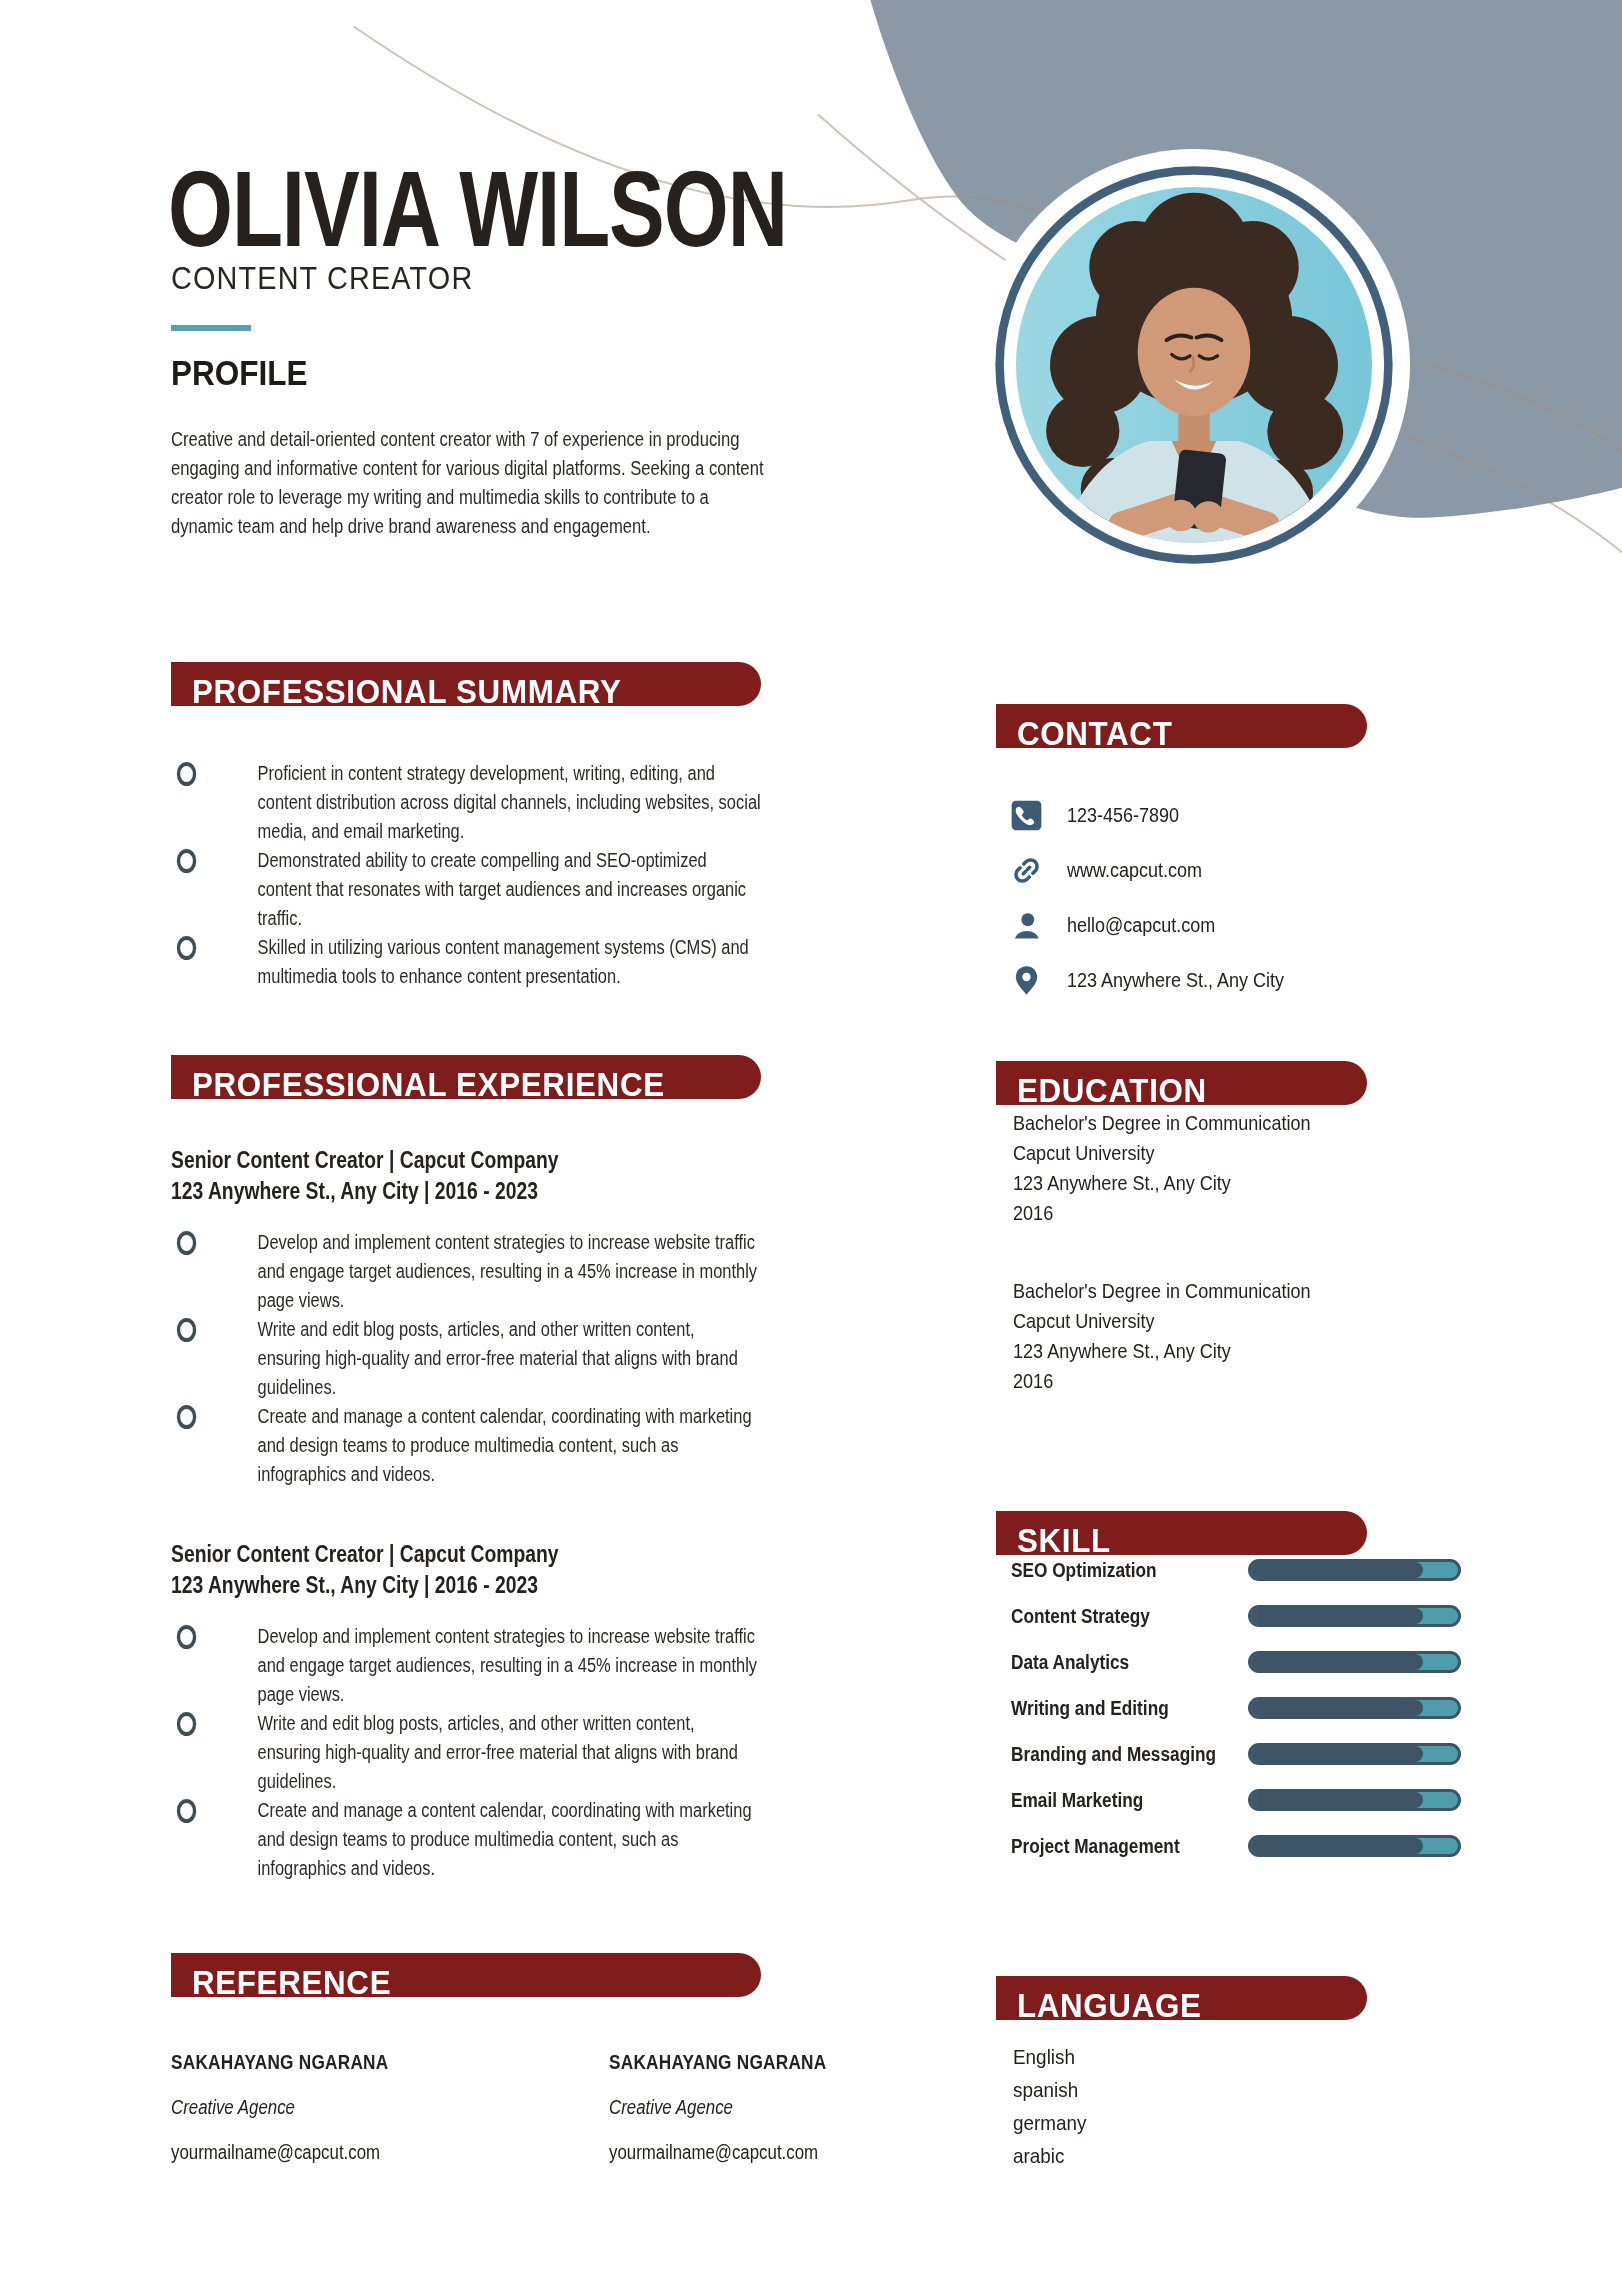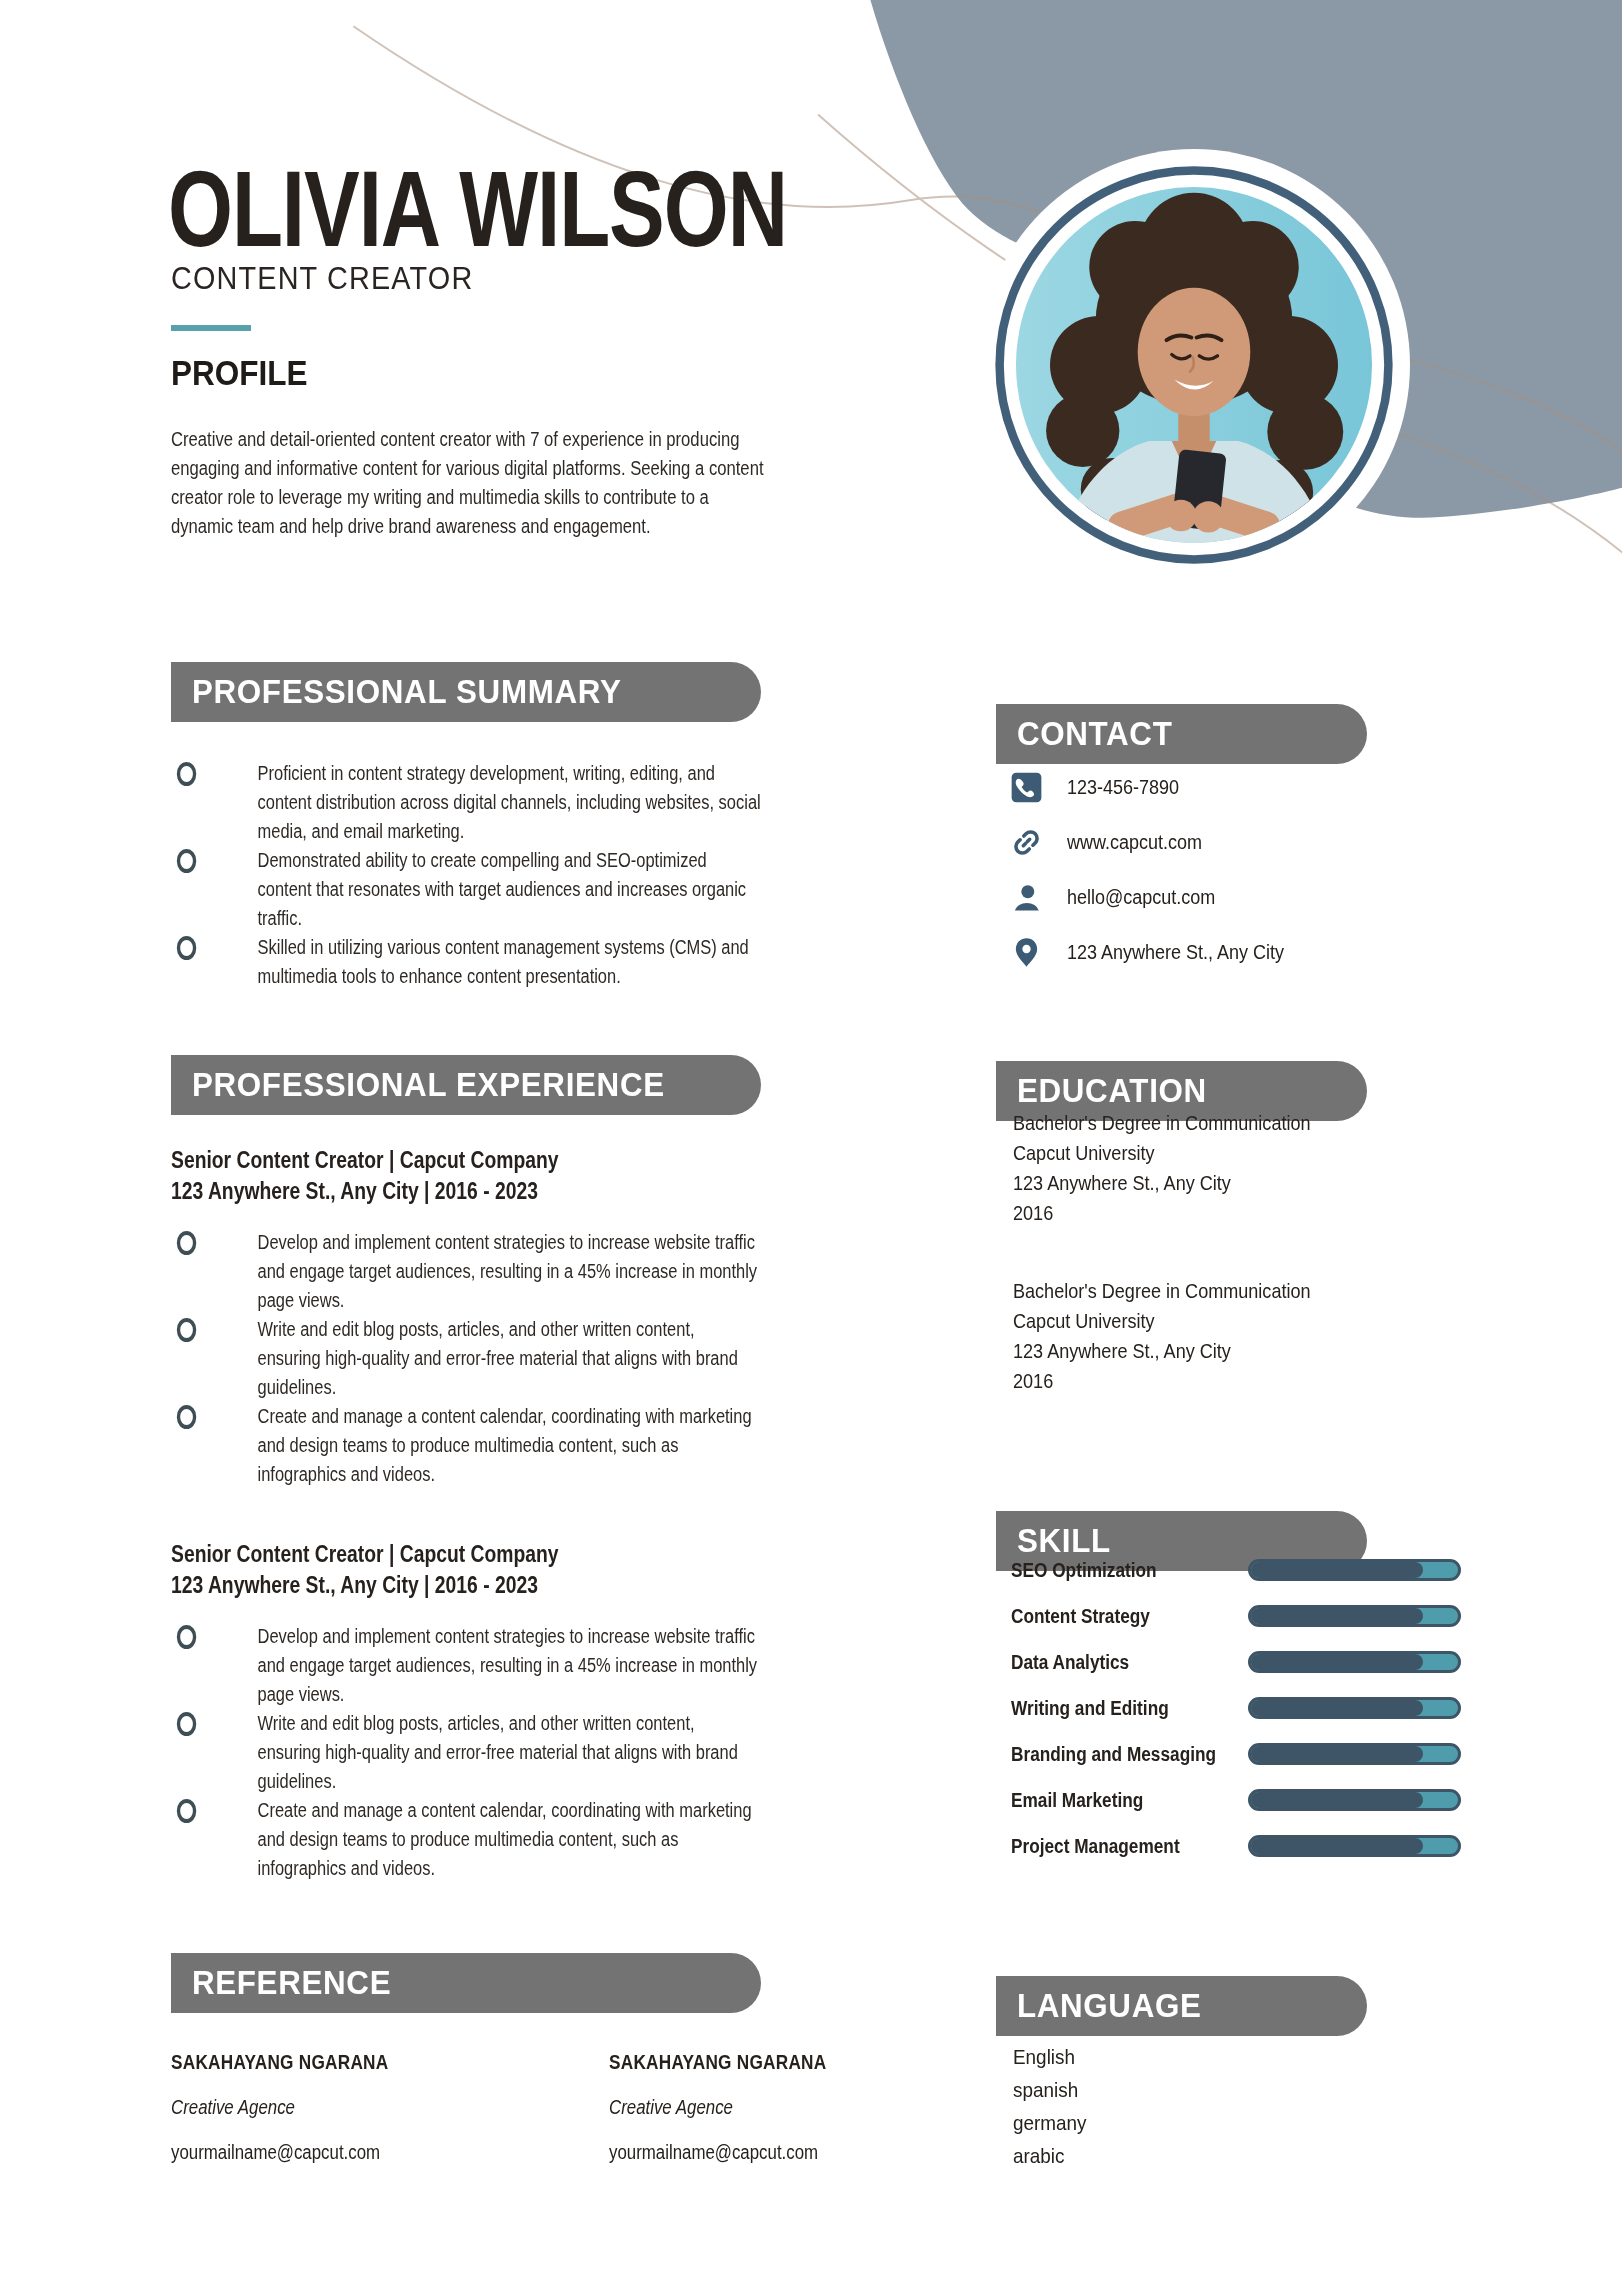--- a/index.html
+++ b/index.html
@@ -16,21 +16,21 @@
     color:#26211d;transform:scaleX(.78);transform-origin:0 0;white-space:nowrap;letter-spacing:-1.3px;}
   .subtitle{position:absolute;left:171px;top:260px;font-size:32px;color:#2a2522;
     transform:scaleX(.9);transform-origin:0 0;letter-spacing:1.3px;white-space:nowrap;}
   .rule{position:absolute;left:171px;top:325px;width:80px;height:5.9px;background:#58a0ac;}
   .profileh{position:absolute;left:171px;top:353px;font-size:35px;font-weight:700;color:#1f1b18;
     transform:scaleX(.9);transform-origin:0 0;}
   .profilep{position:absolute;left:171px;top:425px;width:707px;font-size:19.6px;line-height:29px;
     color:#2e2925;transform:scaleX(.85);transform-origin:0 0;}
 
   
-  .banner{position:absolute;height:60px;background:#737373;border-radius:0 30px 30px 0;color:#fff;}
+  .banner{position:absolute;height:44px;background:#7f1d1d;border-radius:0 30px 30px 0;color:#fff;}
   .banner>span{display:inline-block;font-size:33px;font-weight:700;line-height:60px;
     padding-left:22px;transform:scaleX(.95);transform-origin:0 0;letter-spacing:0.7px;white-space:nowrap;}
   .banner.left{left:171px;width:590px;}
   .banner.right{left:996px;width:371px;margin-top:42px;}
 
   
   .blist{position:absolute;left:171px;width:703px;font-size:19.6px;line-height:29px;color:#2e2925;
     transform:scaleX(.84);transform-origin:0 0;margin:0;padding:0;}
   .blist li{position:relative;list-style:none;padding-left:103px;margin:0;}
   .ring{position:absolute;left:6.5px;top:3.3px;width:23.6px;height:23.6px;border:4.6px solid #3f4e55;
@@ -40,21 +40,21 @@
     color:#26211d;transform:scaleX(.84);transform-origin:0 0;}
 
   
   .ref{position:absolute;top:2051px;width:406px;color:#26211d;transform:scaleX(.86);transform-origin:0 0;}
   .ref .nm{font-size:20px;font-weight:700;letter-spacing:0.3px;}
   .ref .rl{font-size:19.6px;font-style:italic;margin-top:21.6px;}
   .ref .em{font-size:19.6px;margin-top:22px;}
   .ref.c1{left:171px;} .ref.c2{left:609px;}
 
   
-  .contact{position:absolute;left:1011px;top:760px;width:458px;}
+  .contact{position:absolute;left:1011px;top:788px;width:458px;}
   .crow{display:flex;align-items:center;height:55px;}
   .crow svg{width:31px;height:31px;flex:none;}
   .crow span{font-size:20px;color:#26211d;margin-left:25px;transform:scaleX(.9);
     transform-origin:0 0;white-space:nowrap;}
 
   .edu{position:absolute;left:1013px;width:471px;font-size:21px;line-height:30px;color:#26211d;
     transform:scaleX(.86);transform-origin:0 0;}
   .edu div{white-space:nowrap;}
 
   .skills{position:absolute;left:1011px;top:1547px;width:450px;}

